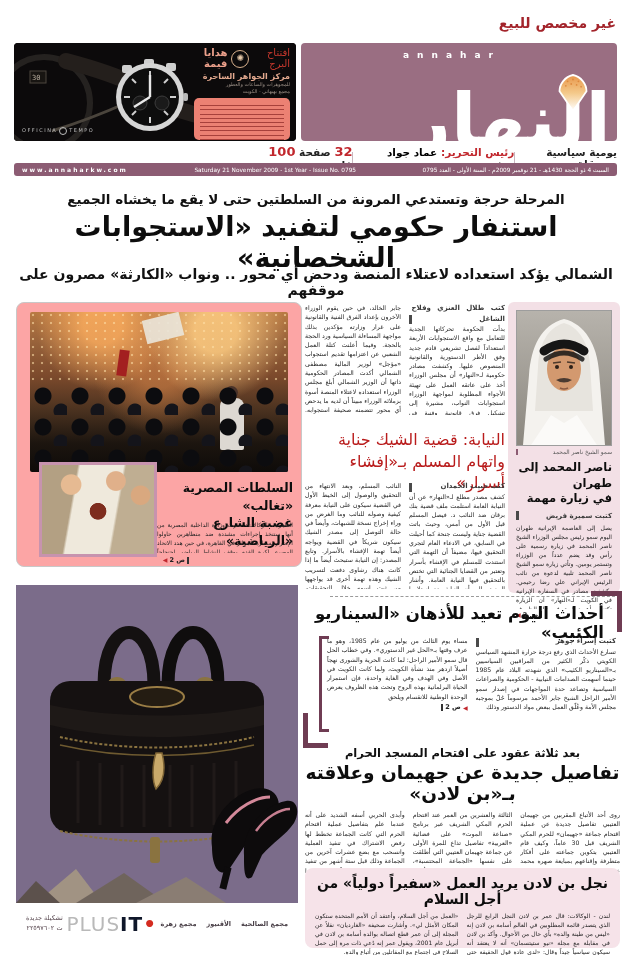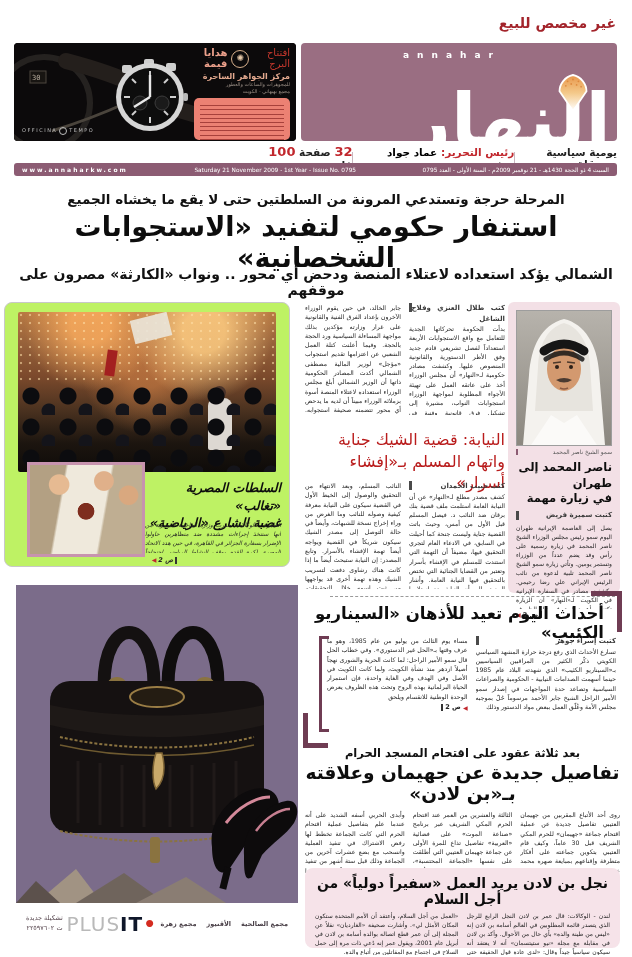--- a/index.html
+++ b/index.html
@@ -38,21 +38,21 @@
   .db-url{font-size:6px;letter-spacing:2px;font-weight:bold;}
   .db-en{font-size:5.8px;}
   .db-ar{font-size:5.8px;direction:rtl;}
 
   
   .kicker{position:absolute;top:191px;left:0;right:0;text-align:center;font-size:13.5px;font-weight:bold;color:#111;direction:rtl;}
   .headline{position:absolute;top:211px;left:0;right:0;text-align:center;font-size:27px;font-weight:bold;color:#0d0d0d;direction:rtl;}
   .subhead{position:absolute;top:266px;left:0;right:0;text-align:center;font-size:14px;font-weight:bold;color:#111;direction:rtl;}
 
   
-  .byline{display:flex;direction:rtl;align-items:flex-start;font-size:7px;font-weight:bold;color:#3a3a3a;}
+  .byline{display:flex;direction:rtl;align-items:flex-end;font-size:7px;font-weight:bold;color:#3a3a3a;}
   .byline .bar{width:3px;height:9px;background:#4a4a4a;margin-right:auto;}
   .cols{display:flex;direction:rtl;gap:8px;}
   .col{flex:1;font-size:6.2px;line-height:1.5;text-align:justify;color:#242424;direction:rtl;overflow:hidden;}
   .cont{display:flex;align-items:center;gap:2px;margin-top:2px;}
   .cont .bar{width:2px;height:7px;background:#333;}
   .cont .lab{font-size:6.5px;font-weight:bold;color:#222;direction:rtl;}
   .cont .arr{color:#c1272d;font-size:6px;line-height:1;}
 
   
   .art1{position:absolute;left:305px;top:303px;width:200px;height:116px;}
@@ -64,21 +64,21 @@
   
   .sheikh{position:absolute;left:508px;top:302px;width:112px;height:291px;background:#f3e0e6;border-radius:6px;padding:8px 8px 6px;box-sizing:border-box;}
   .portrait{width:94px;height:134px;border:1px solid #9d9d9d;background:#a9a49d;display:block;margin:0 auto;}
   .cap{display:flex;direction:rtl;align-items:center;font-size:5.8px;color:#555;margin-top:3px;}
   .cap .bar{width:2px;height:6px;background:#8c5c73;margin-right:auto;}
   .sh-head{font-size:11.5px;font-weight:bold;color:#0d0d0d;direction:rtl;text-align:right;line-height:1.35;margin-top:5px;}
   .sheikh .byline{margin-top:4px;}
   .sh-body{font-size:6px;line-height:1.5;text-align:justify;color:#242424;direction:rtl;height:86px;overflow:hidden;margin-top:3px;}
 
   
-  .leftcard{position:absolute;left:4px;top:302px;width:284px;height:263px;border:1px solid #c8c8c8;border-radius:8px;background:#bef264;font-style:italic;}
+  .leftcard{position:absolute;left:16px;top:302px;width:284px;height:263px;border:1px solid #c8c8c8;border-radius:8px;background:#fca5a5;}
   .crowd{position:absolute;left:13px;top:9px;width:258px;height:160px;overflow:hidden;border-radius:2px;
     background:
       radial-gradient(circle at 72% 12%, rgba(255,205,130,.85) 0 9%, transparent 30%),
       radial-gradient(circle at 28% 8%, rgba(255,175,95,.8) 0 8%, transparent 28%),
       radial-gradient(circle at 50% 35%, rgba(210,130,70,.6) 0 12%, transparent 40%),
       linear-gradient(180deg,#b97a43 0%,#96613a 20%,#7c4a2c 40%,#49311f 62%,#1c150f 82%,#0e0b09 100%);}
   .crowd::before{content:"";position:absolute;inset:0 0 55% 0;
     background-image:radial-gradient(circle 1px at 3px 3px, rgba(255,225,170,.55) 1px, transparent 1.6px);
     background-size:9px 8px;}
   .crowd::after{content:"";position:absolute;left:0;right:0;bottom:0;height:55%;

